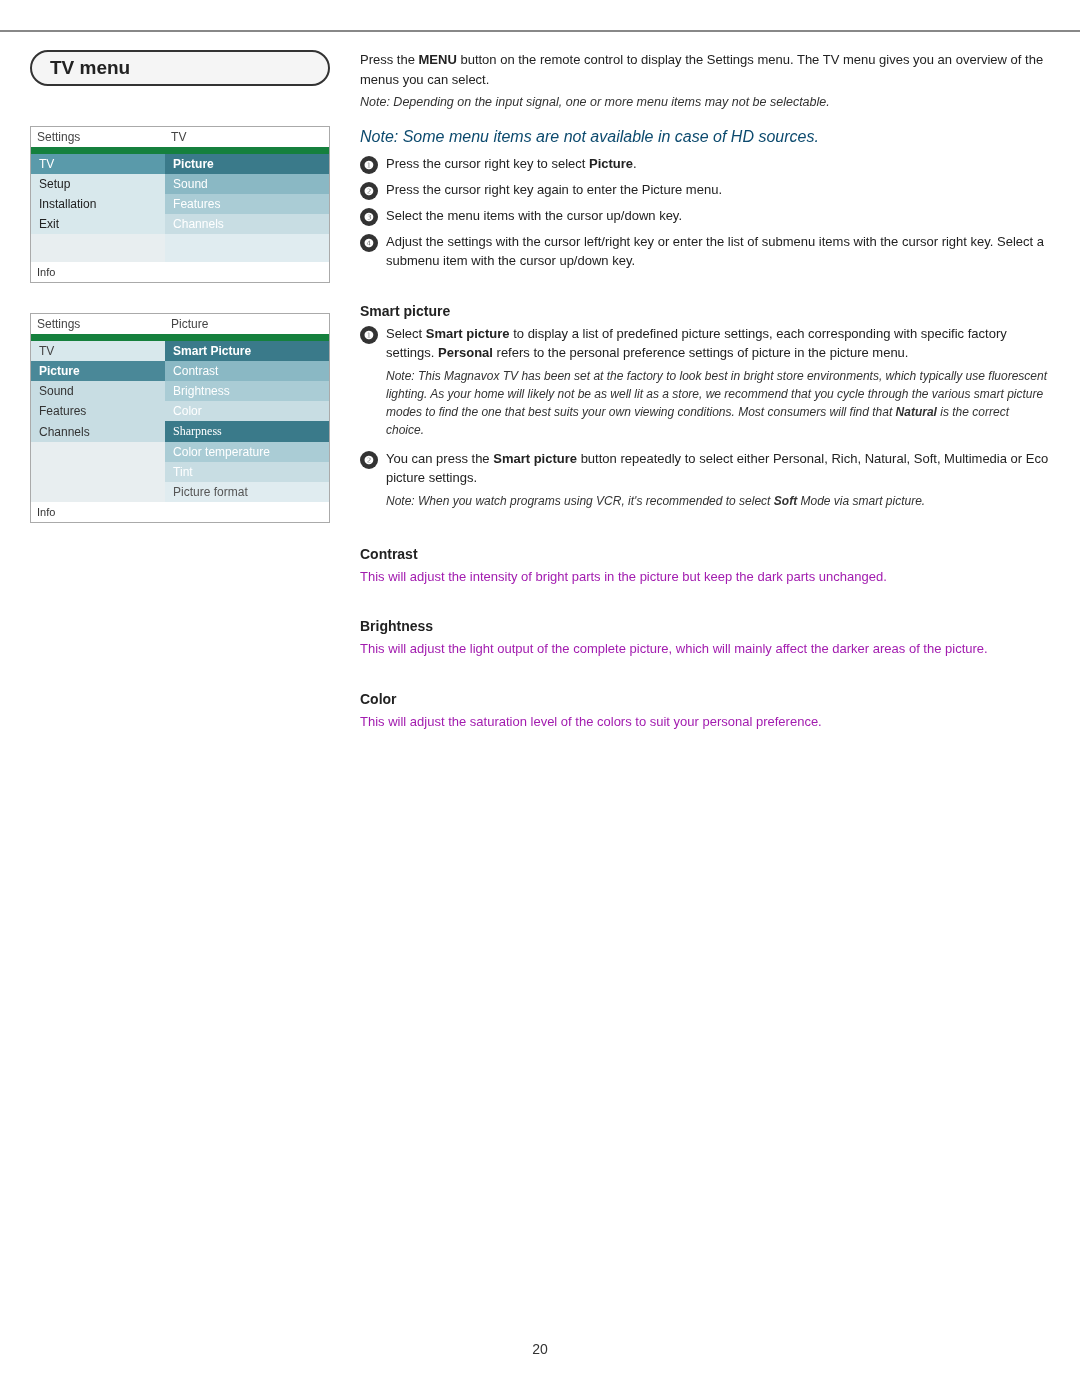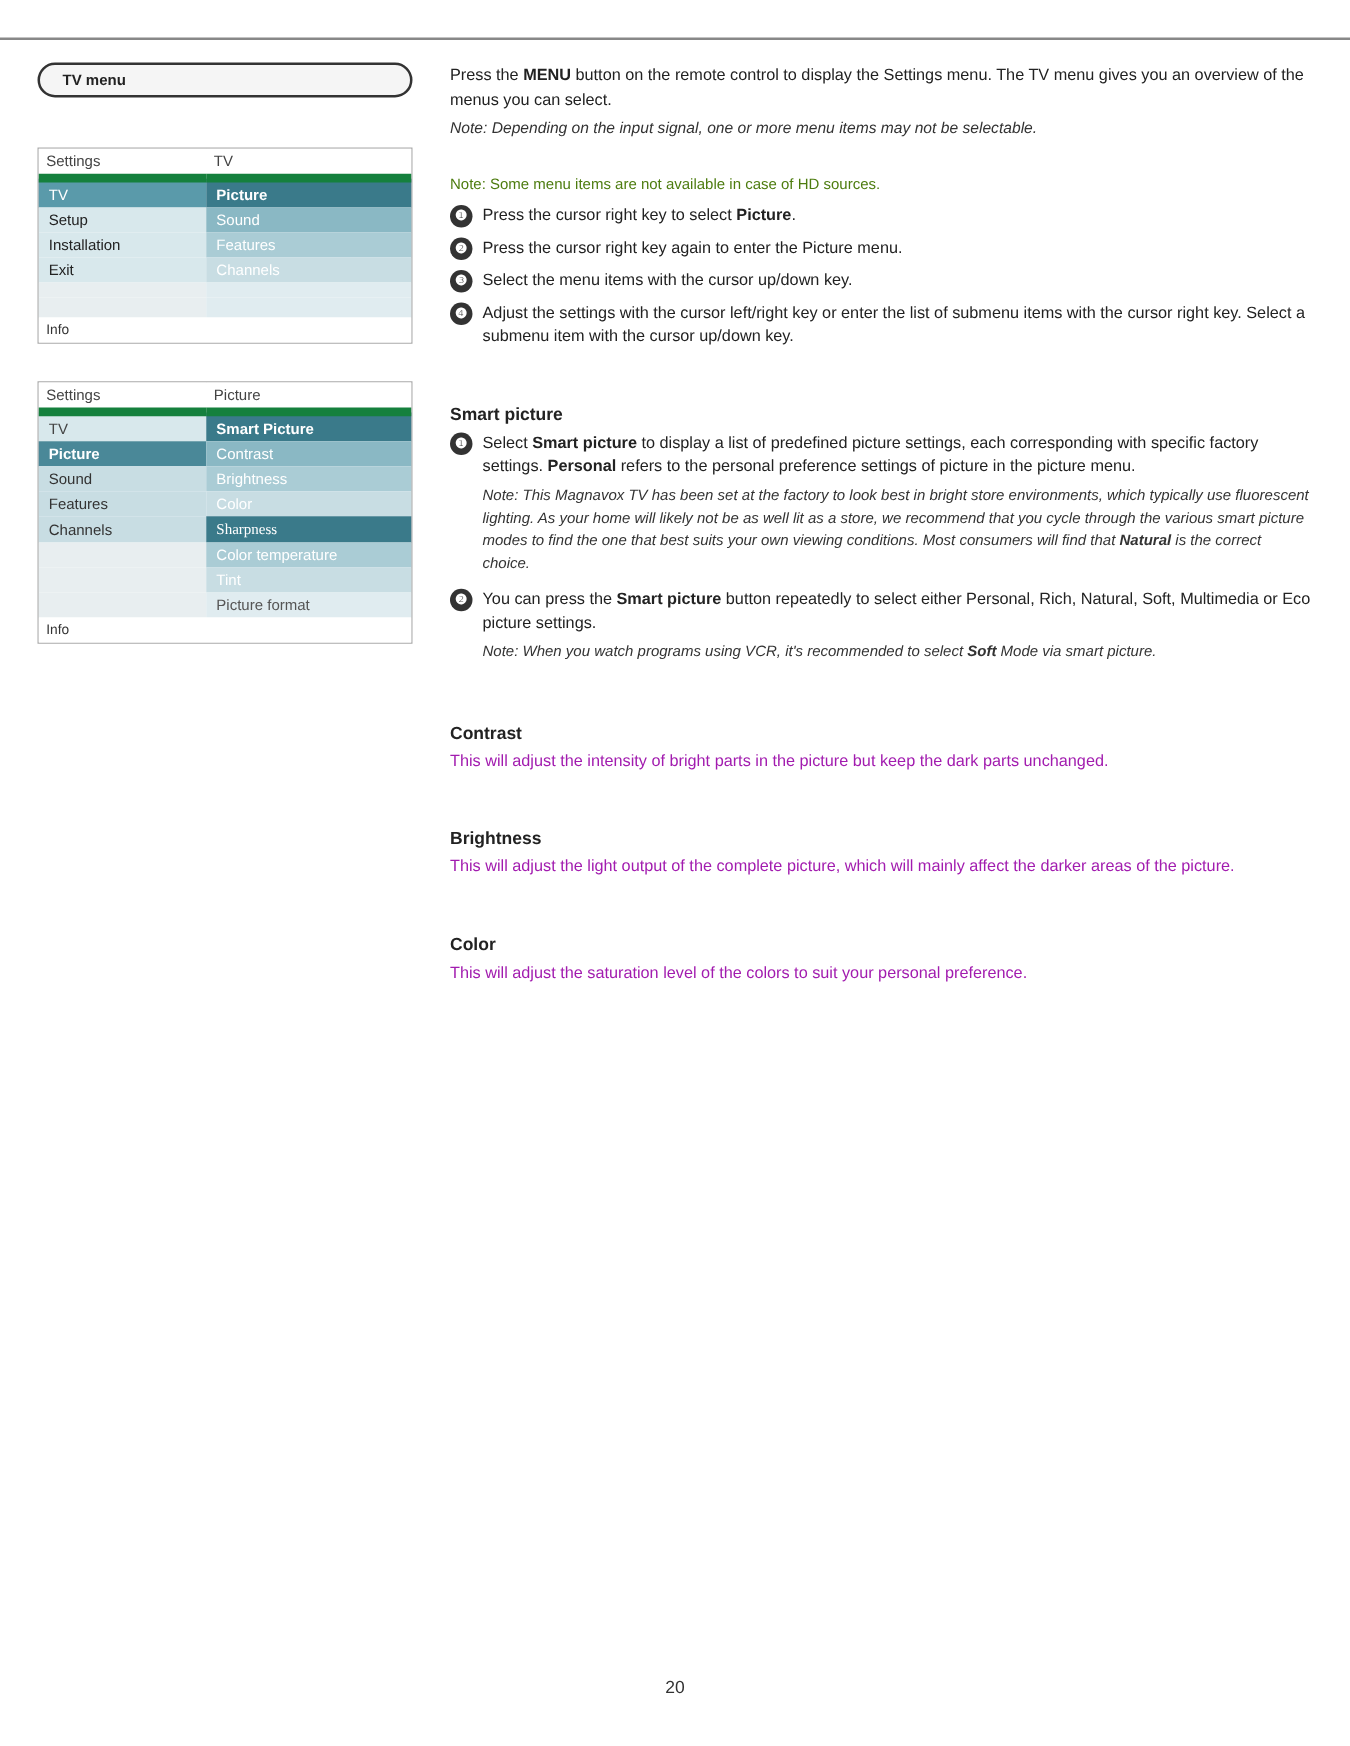--- a/index.html
+++ b/index.html
@@ -46,21 +46,21 @@
       flex-direction: column;
       gap: 30px;
     }
 
     
     .tv-menu-badge {
       display: inline-block;
       border: 2px solid #333;
       border-radius: 20px;
       padding: 5px 18px;
-      font-size: 12px;
+      font-size: 19px;
       font-weight: bold;
       background: #f5f5f5;
       margin-bottom: 10px;
     }
 
     
     .menu-table-wrapper {
       border: 1px solid #aaa;
       background: #fff;
     }
@@ -133,21 +133,21 @@
       color: #333;
       font-size: 11px;
       padding: 4px 6px;
     }
 
     
     .right-col {
       flex: 1;
       display: flex;
       flex-direction: column;
-      gap: 28px;
+      gap: 16px;
       padding-top: 0;
     }
 
     .intro-text {
       font-size: 13px;
       line-height: 1.5;
       color: #222;
     }
 
     .intro-text .note-italic {
@@ -158,22 +158,23 @@
     }
 
     .section-title {
       font-size: 16px;
       font-weight: bold;
       margin-top: 10px;
       margin-bottom: 4px;
     }
 
     .section-note {
-      font-size: 12px;
-      color: #4d7c0f;
+      font-style: italic;
+      font-size: 16px;
+      color: #0c4a6e;
       margin-bottom: 8px;
     }
 
     .subsection-title {
       font-size: 14px;
       font-weight: bold;
       margin-top: 10px;
       margin-bottom: 5px;
     }
 

